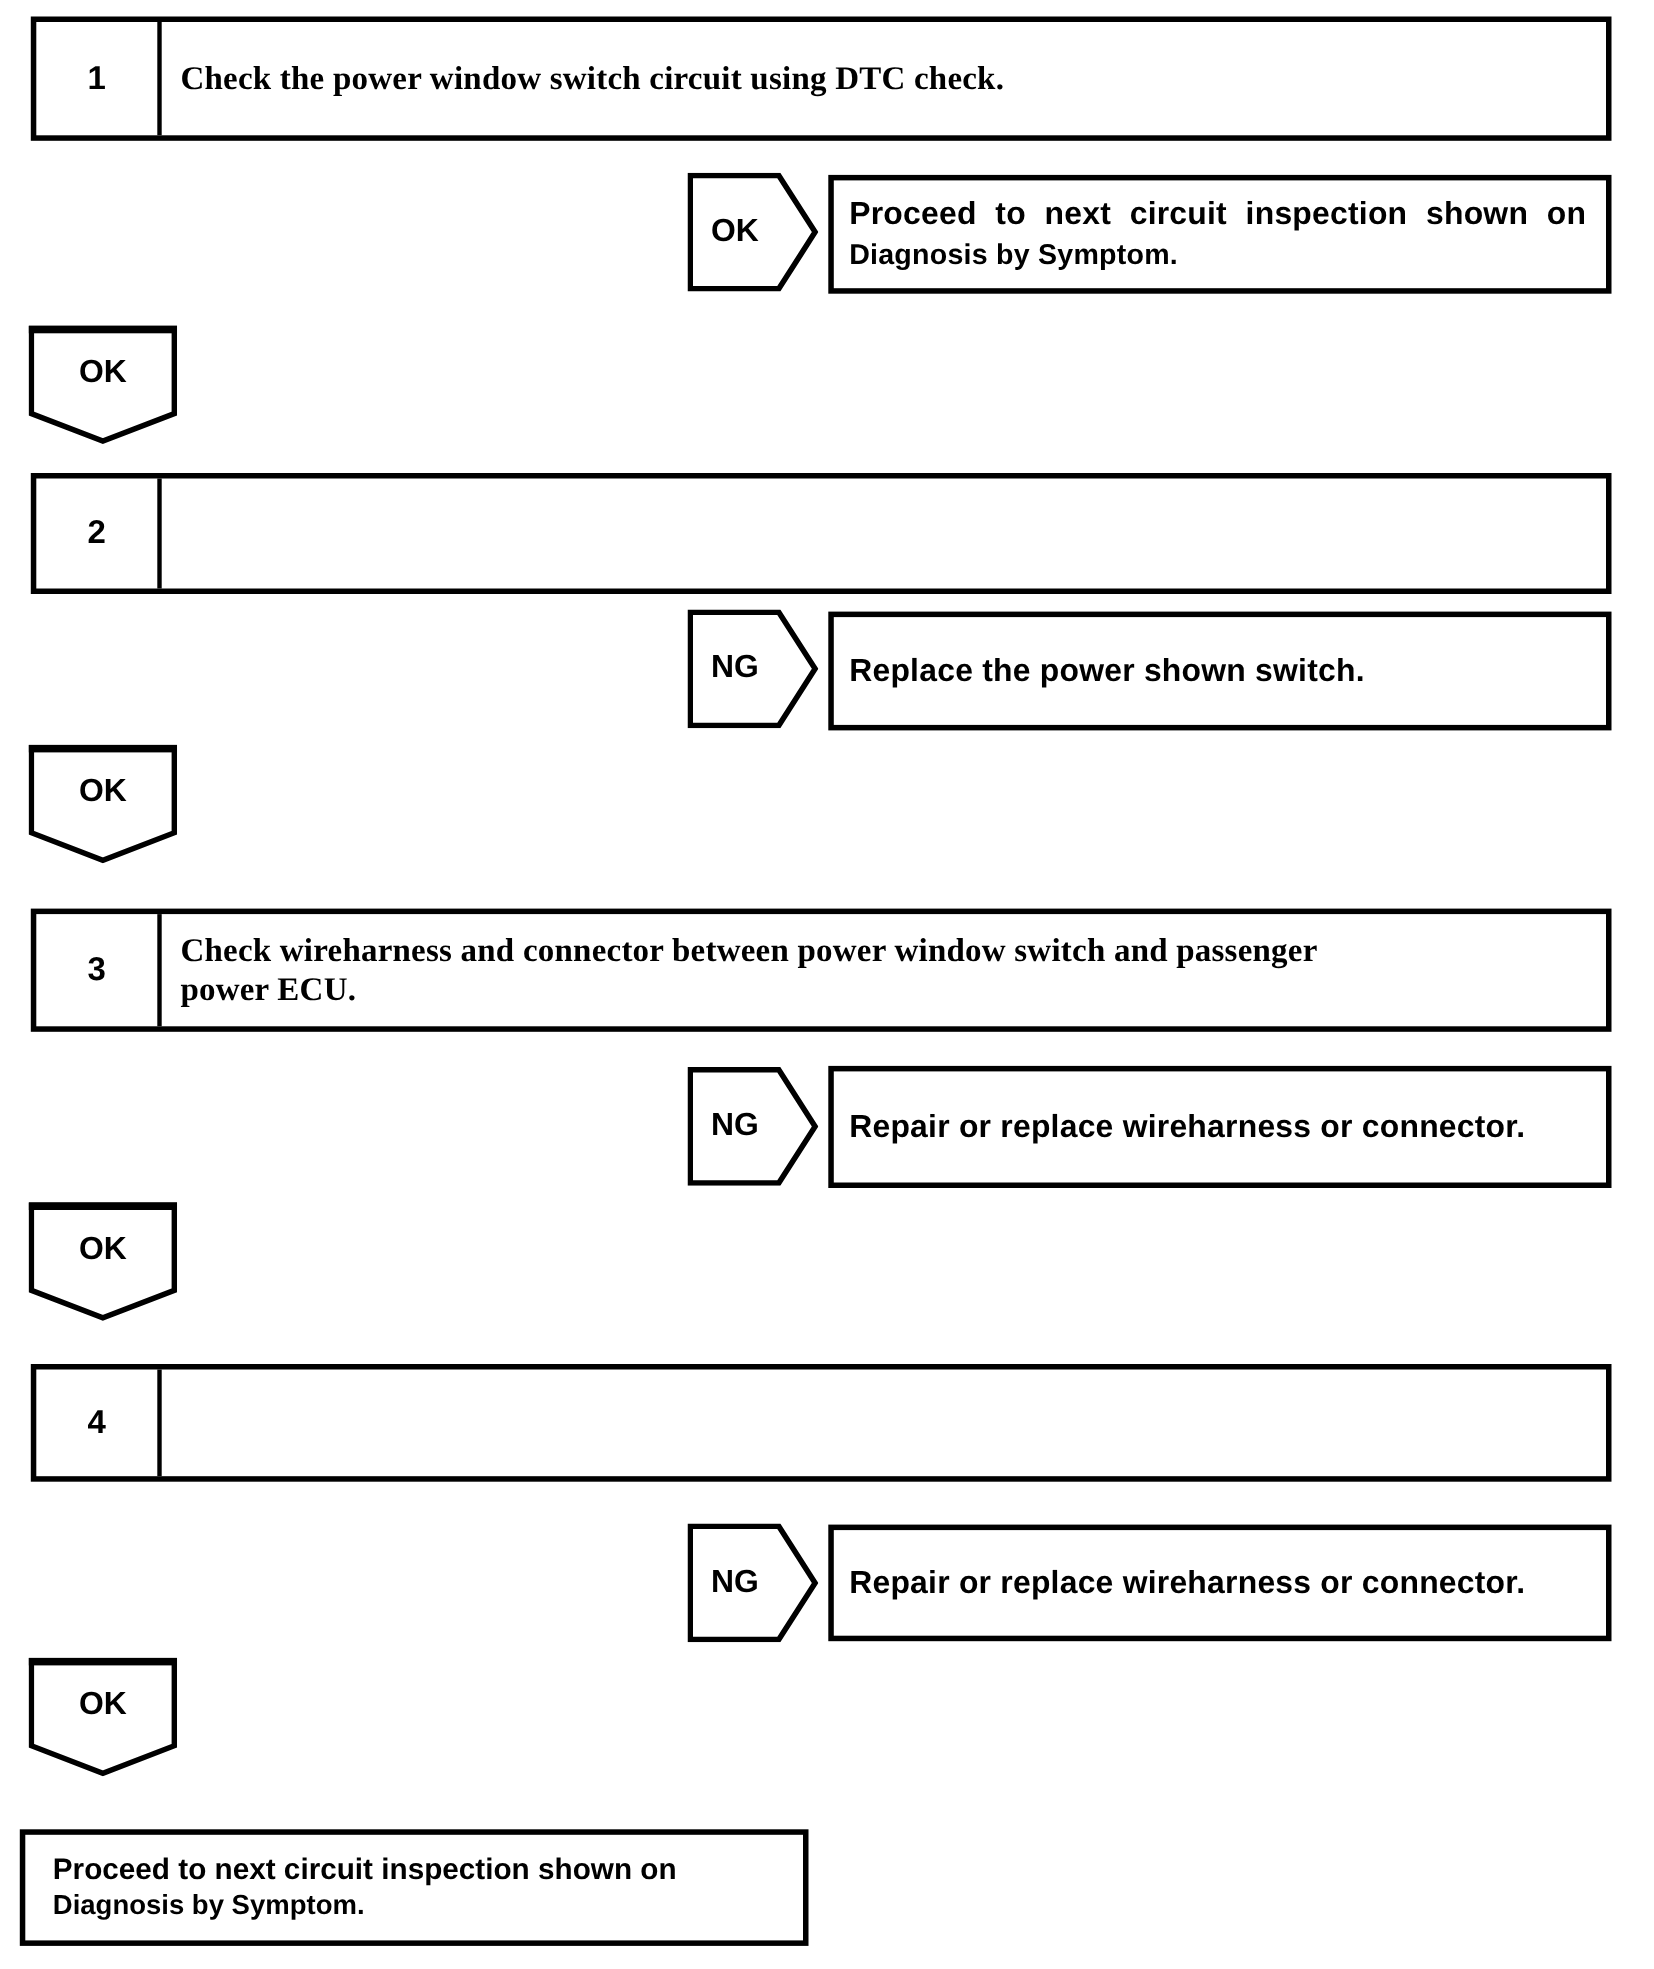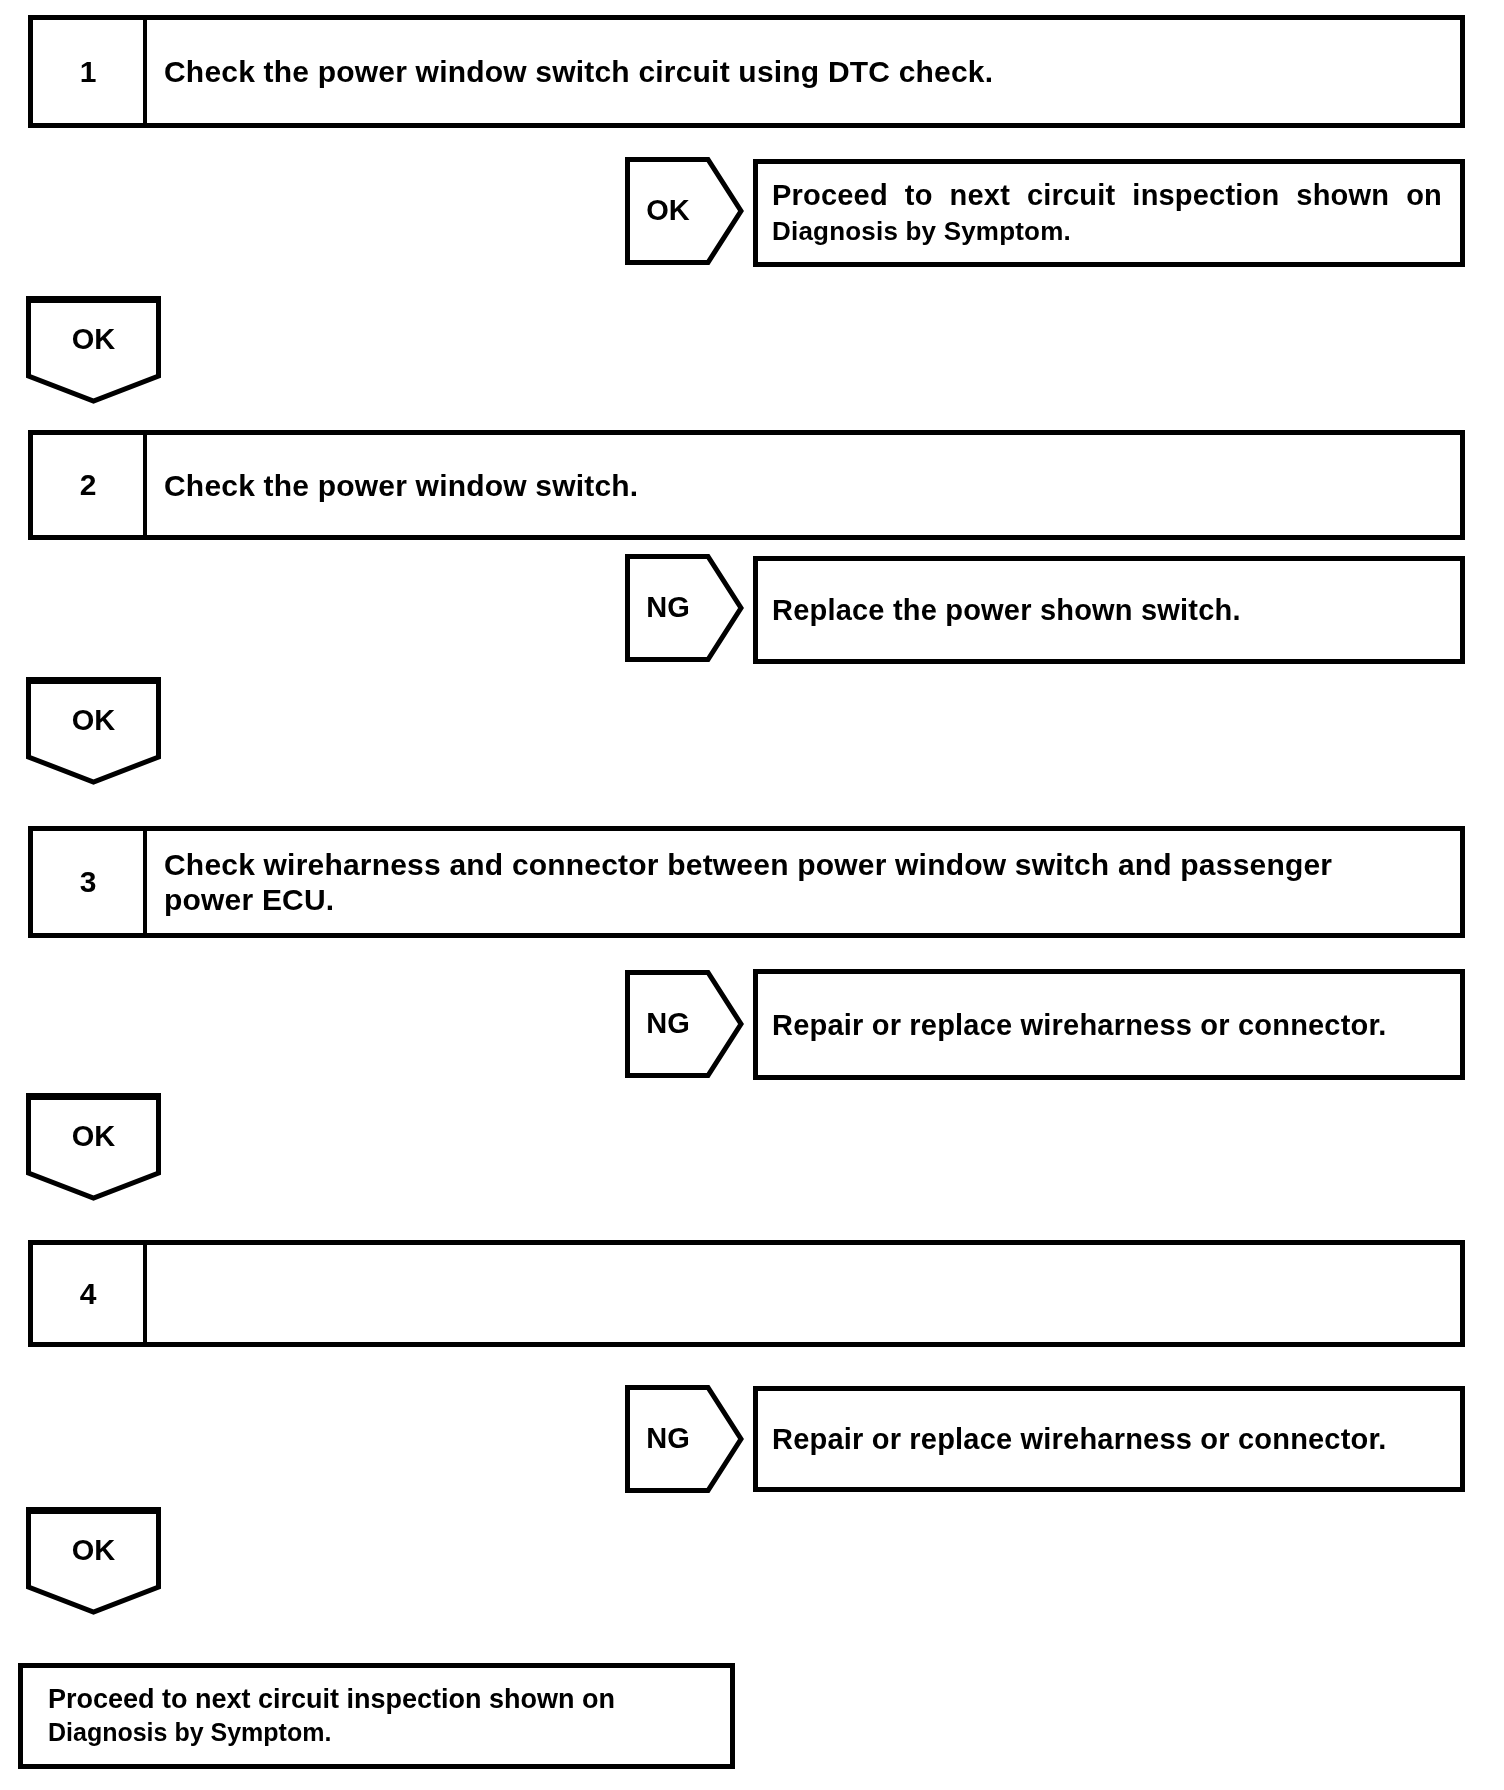--- a/index.html
+++ b/index.html
@@ -38,20 +38,21 @@
   }
   .step-text {
     flex: 1;
     display: flex;
     flex-direction: column;
     justify-content: center;
     padding: 0 20px 0 17px;
     font-size: 30px;
     line-height: 35px;
     letter-spacing: 0.2px;
+    font-family: Liberation Serif, serif;
   }
   .line:empty { display: none; }
   
   .branch-pent {
     position: absolute;
     left: 625px;
     width: 119px;
     height: 108px;
   }
   .branch-pent svg { position: absolute; left: 0; top: 0; display: block; }
@@ -153,24 +154,20 @@
       <svg width="135" height="108" viewBox="0 0 135 108">
         <polygon points="2.5,2.5 132.5,2.5 132.5,80 67.5,105 2.5,80" fill="#ffffff" stroke="#000000" stroke-width="5" stroke-miterlimit="10"></polygon>
         <rect x="0" y="0" width="135" height="7" fill="#000000"></rect>
       </svg>
     </span>
     <span class="pent-label">OK</span>
   </div>
 
   <section class="step-box" style="top:430px;height:110px">
     <div class="step-num">2</div>
-    <div class="step-text">
-      <div class="line">Check the power window switch.</div>
-
-    </div>
   </section>
 
   <div class="branch-pent" style="top:554px">
     <span>
       <svg width="119" height="108" viewBox="0 0 119 108">
         <polygon points="2.5,2.5 83,2.5 116,54 83,105.5 2.5,105.5" fill="#ffffff" stroke="#000000" stroke-width="5" stroke-miterlimit="10"></polygon>
       </svg>
     </span>
     <span class="pent-label">NG</span>
   </div>

